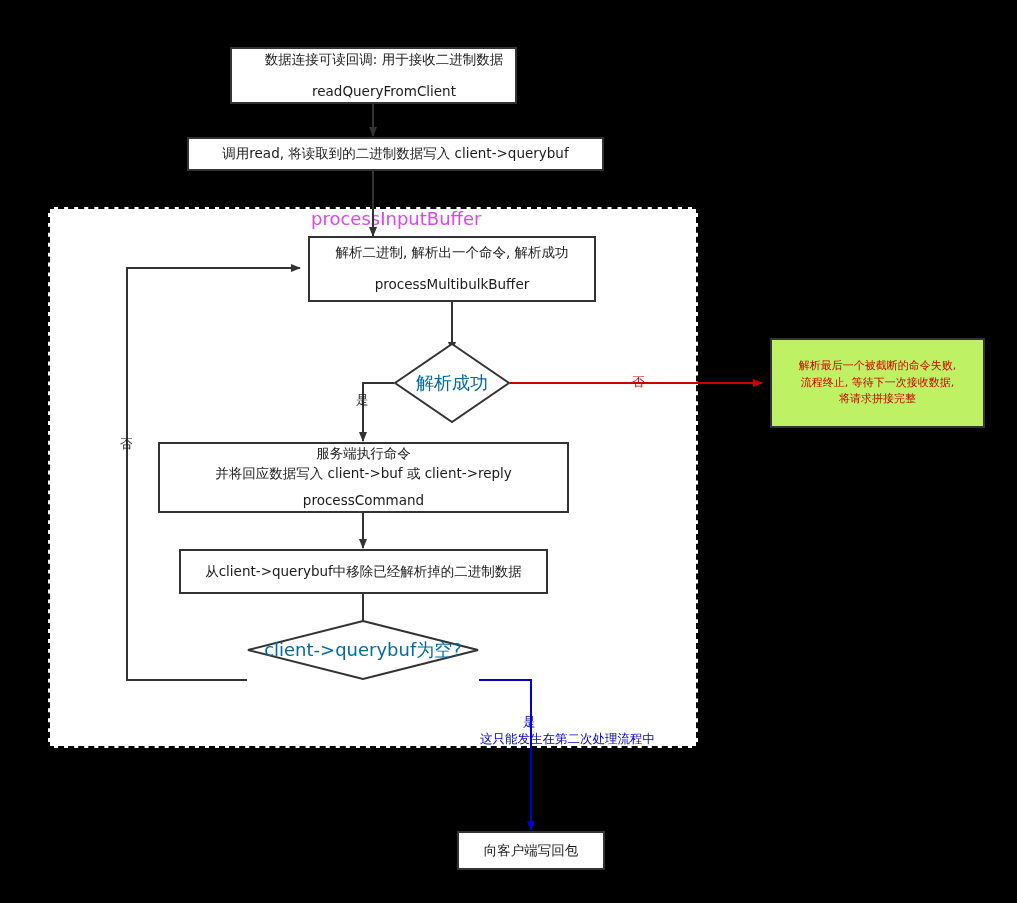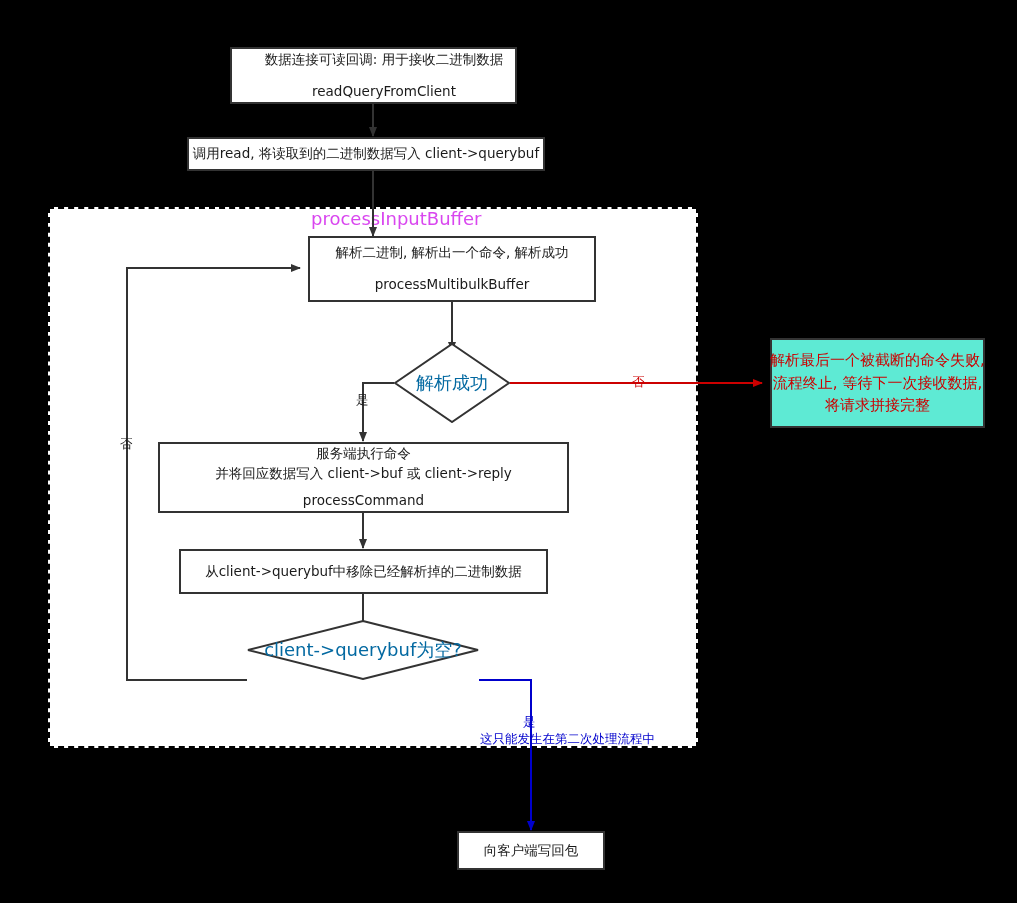--- a/index.html
+++ b/index.html
@@ -80,27 +80,27 @@
     font-size: 12.5px;
     white-space: nowrap;
     color: #1a1a1a;
     background: transparent;
   }
   .edge-label.red { color: #cc0000; }
   .edge-label.blue { color: #0000cc; }
   .note-box {
     position: absolute;
     box-sizing: border-box;
-    background: #5eead4;
+    background: #bef264;
     border: 2px solid #333333;
     display: flex;
     align-items: center;
     justify-content: center;
     text-align: center;
-    font-size: 15px;
+    font-size: 11px;
     line-height: 1.5;
     color: #cc0000;
     padding: 4px 8px;
   }
   .note-box .ln { display: block; white-space: nowrap; }
 </style>
 </head>
 <body>
 
 <div id="canvas">
@@ -139,21 +139,21 @@
 
     <path d="M479,680 L531,680 L531,830" stroke="#0000cc" stroke-width="2" fill="none" marker-end="url(#arrowBlue)"></path>
   </svg>
 
   <div class="node" style="left:230px; top:47px; width:287px; height:57px;padding-left:21px;">
     <span class="ln">数据连接可读回调: 用于接收二进制数据</span>
     <span class="gap"></span>
     <span class="ln">readQueryFromClient</span>
   </div>
 
-  <div class="node" style="left:187px; top:137px; width:358px; height:34px;">
+  <div class="node" style="left:187px; top:137px; width:417px; height:34px;">
     <span class="ln">调用read, 将读取到的二进制数据写入 client-&gt;querybuf</span>
   </div>
 
   <div class="node" style="left:308px; top:236px; width:288px; height:66px;">
     <span class="ln">解析二进制, 解析出一个命令, 解析成功</span>
     <span class="gap"></span>
     <span class="ln">processMultibulkBuffer</span>
   </div>
 
   <div class="diamond-wrap" style="left:394px; top:343px; width:116px; height:80px;">

